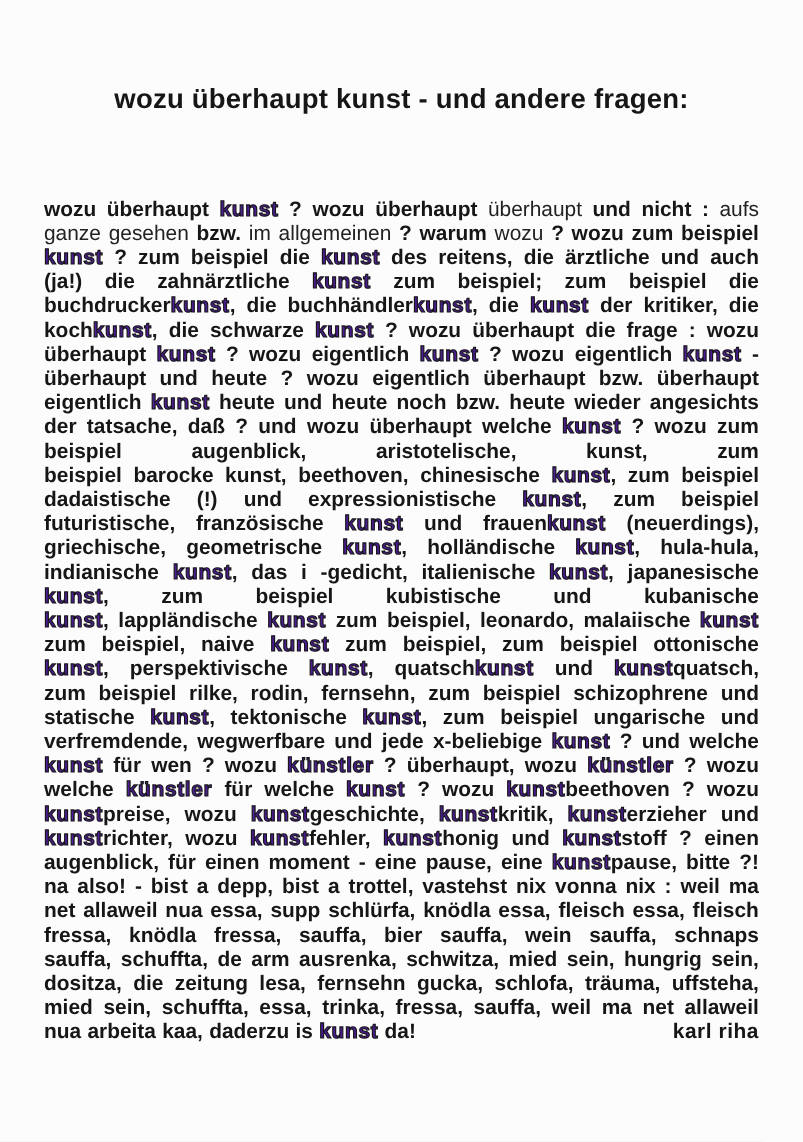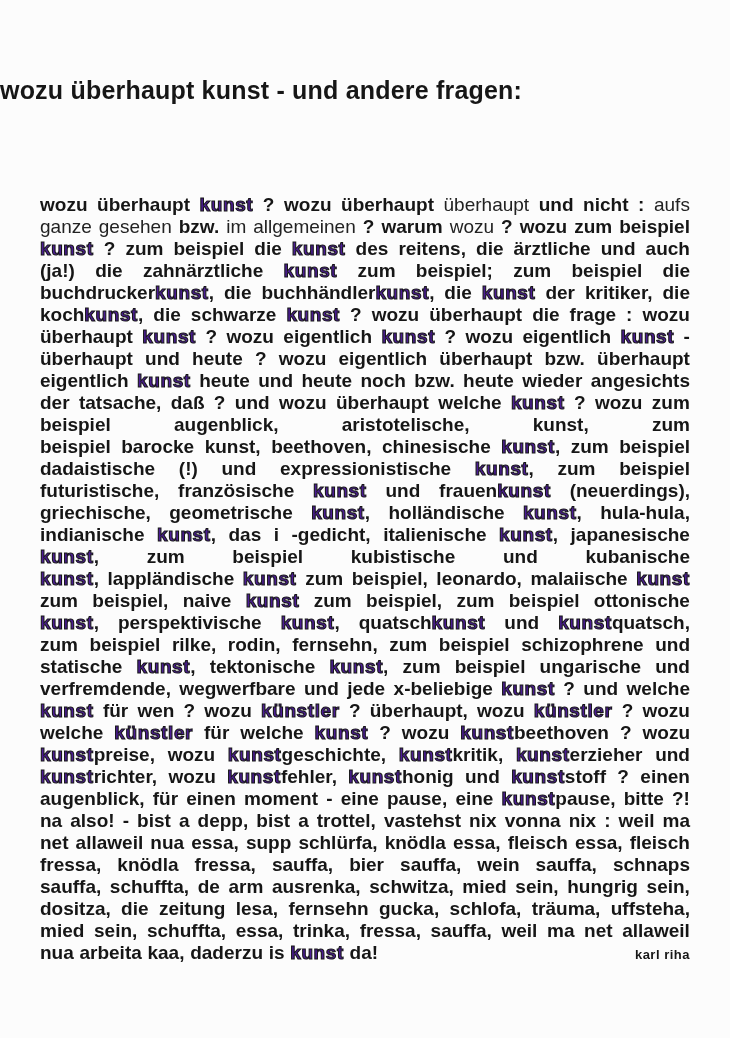--- a/index.html
+++ b/index.html
@@ -12,29 +12,29 @@
   .page {
     position:relative;
     width:730px; height:1038px;
     background:var(--paper);
     color:var(--ink);
     overflow:hidden;
   }
   .title {
     margin:0;
     padding-top:76px;
-    text-align:left;
+    text-align:center;
     font-size:25px;
     font-weight:700;
     letter-spacing:0.2px;
     color:var(--ink);
   }
   .poem {
     position:absolute;
-    top:194px; left:40px;
+    top:180px; left:40px;
     width:650px;
     text-align:right;
   }
   .line {
     display:flex;
     justify-content:space-between;
     align-items:baseline;
     height:22px;
     font-size:19px;
     line-height:22px;
@@ -48,21 +48,21 @@
   .word { white-space:pre; }
   .s-b { font-weight:700; color:var(--ink); }
   .s-r { font-weight:400; color:#222; }
   .s-o {
     font-weight:700;
     color:#4c1d95;
     -webkit-text-stroke:1.1px var(--ink);
     letter-spacing:0.6px;
   }
   .author {
-    font-size:13px;
+    font-size:19px;
     font-weight:700;
     letter-spacing:0.5px;
     color:var(--ink);
   }
 </style>
 </head>
 <body>
 
 <div class="page">
   <h1 class="title">wozu überhaupt kunst - und andere fragen:</h1>

